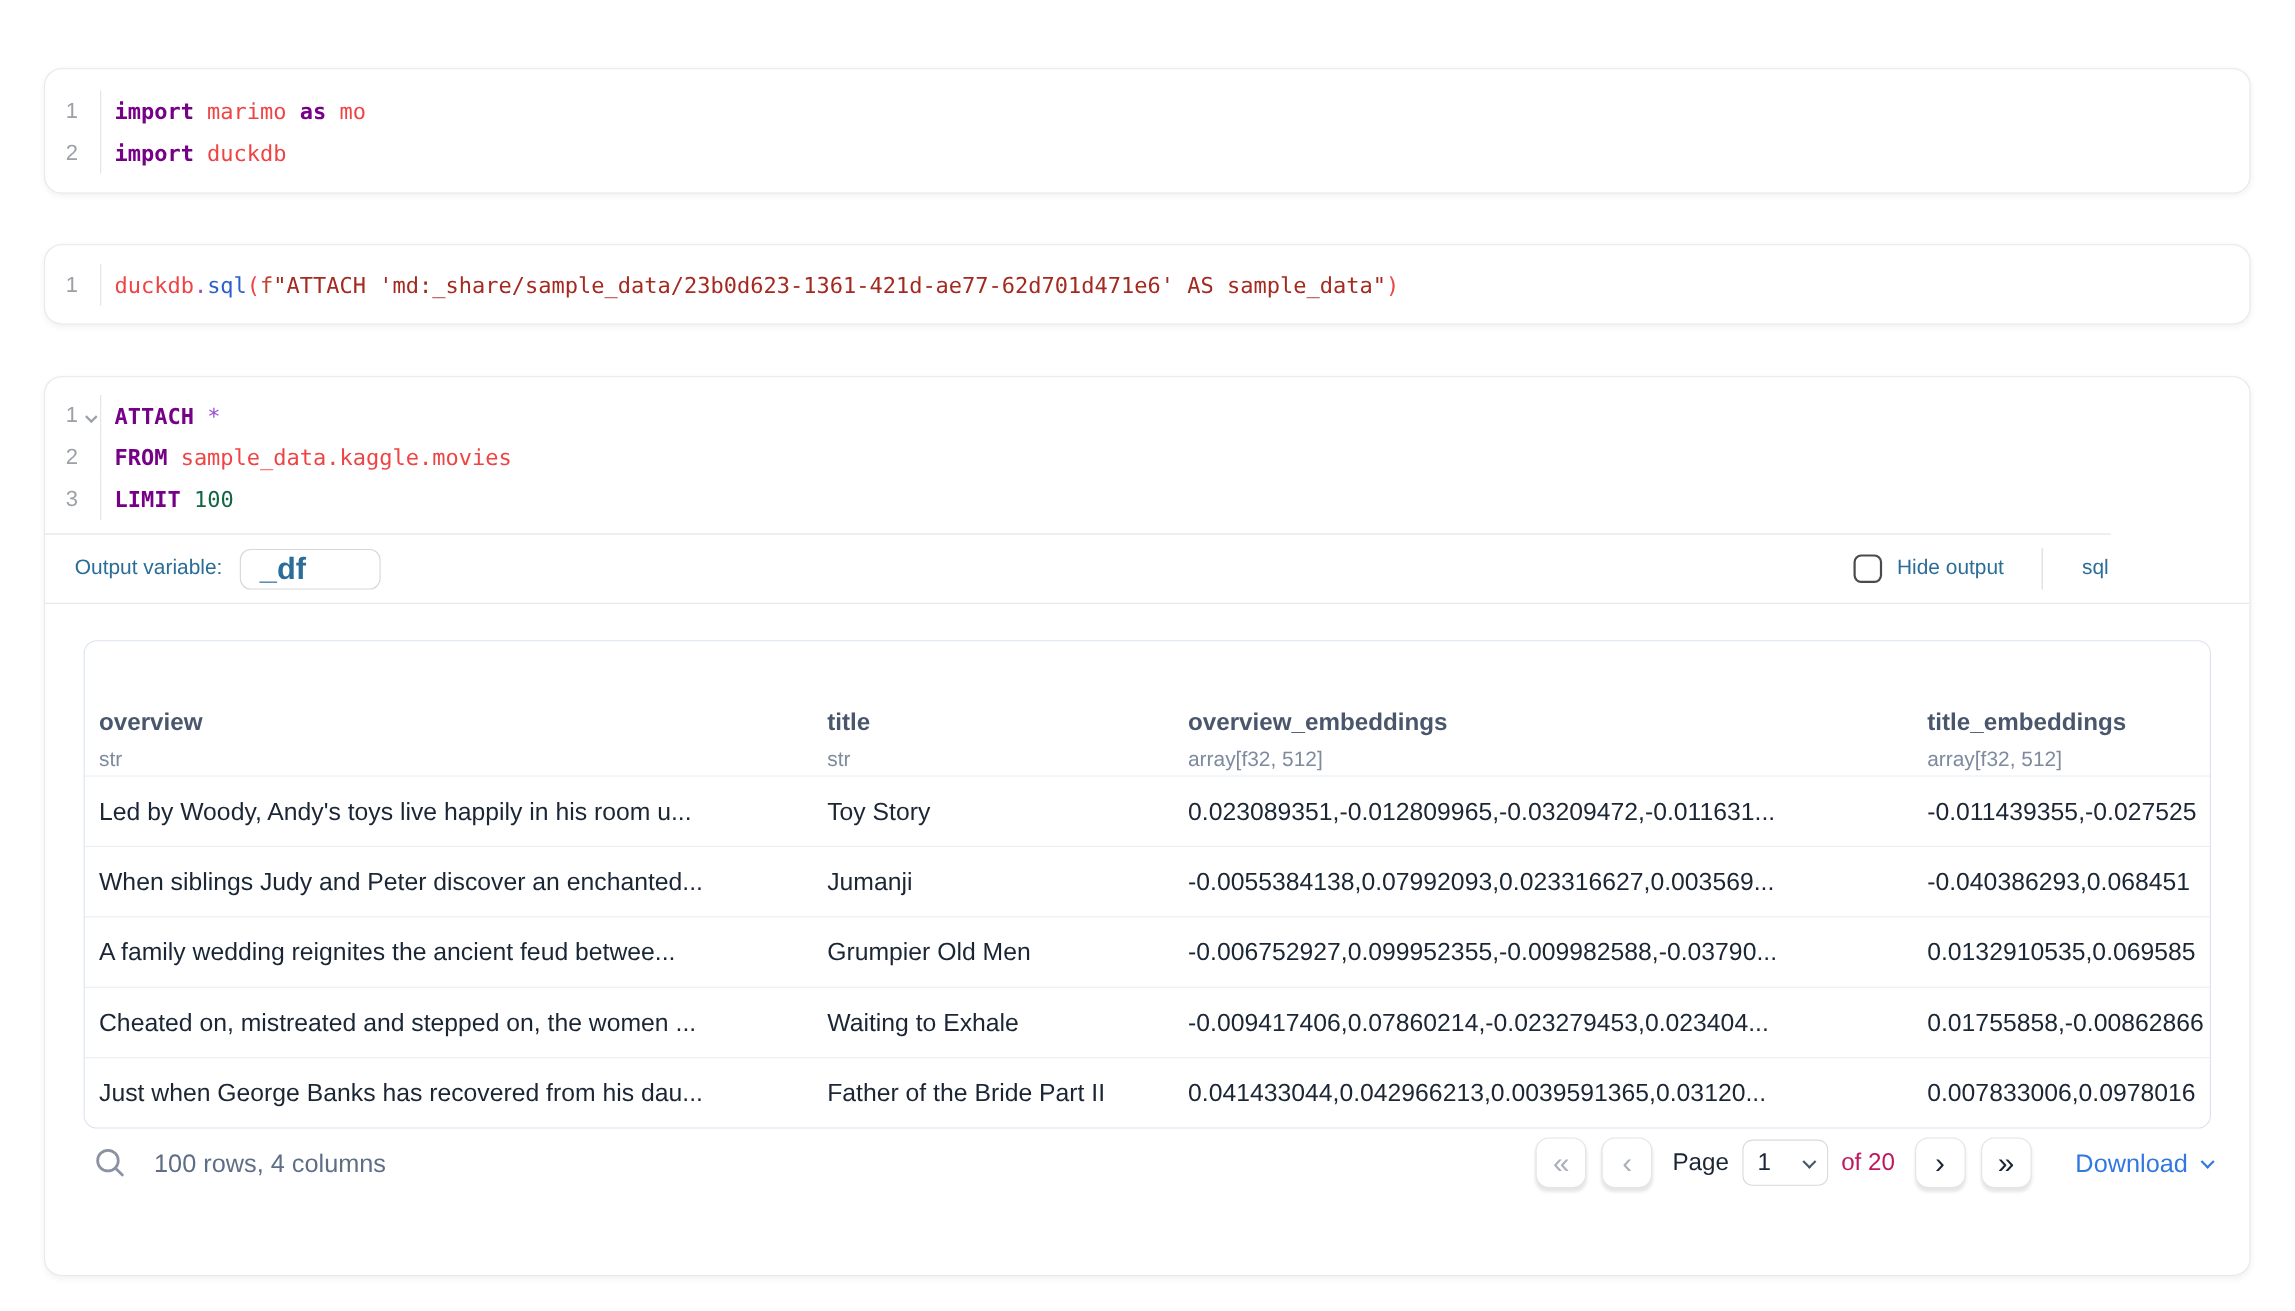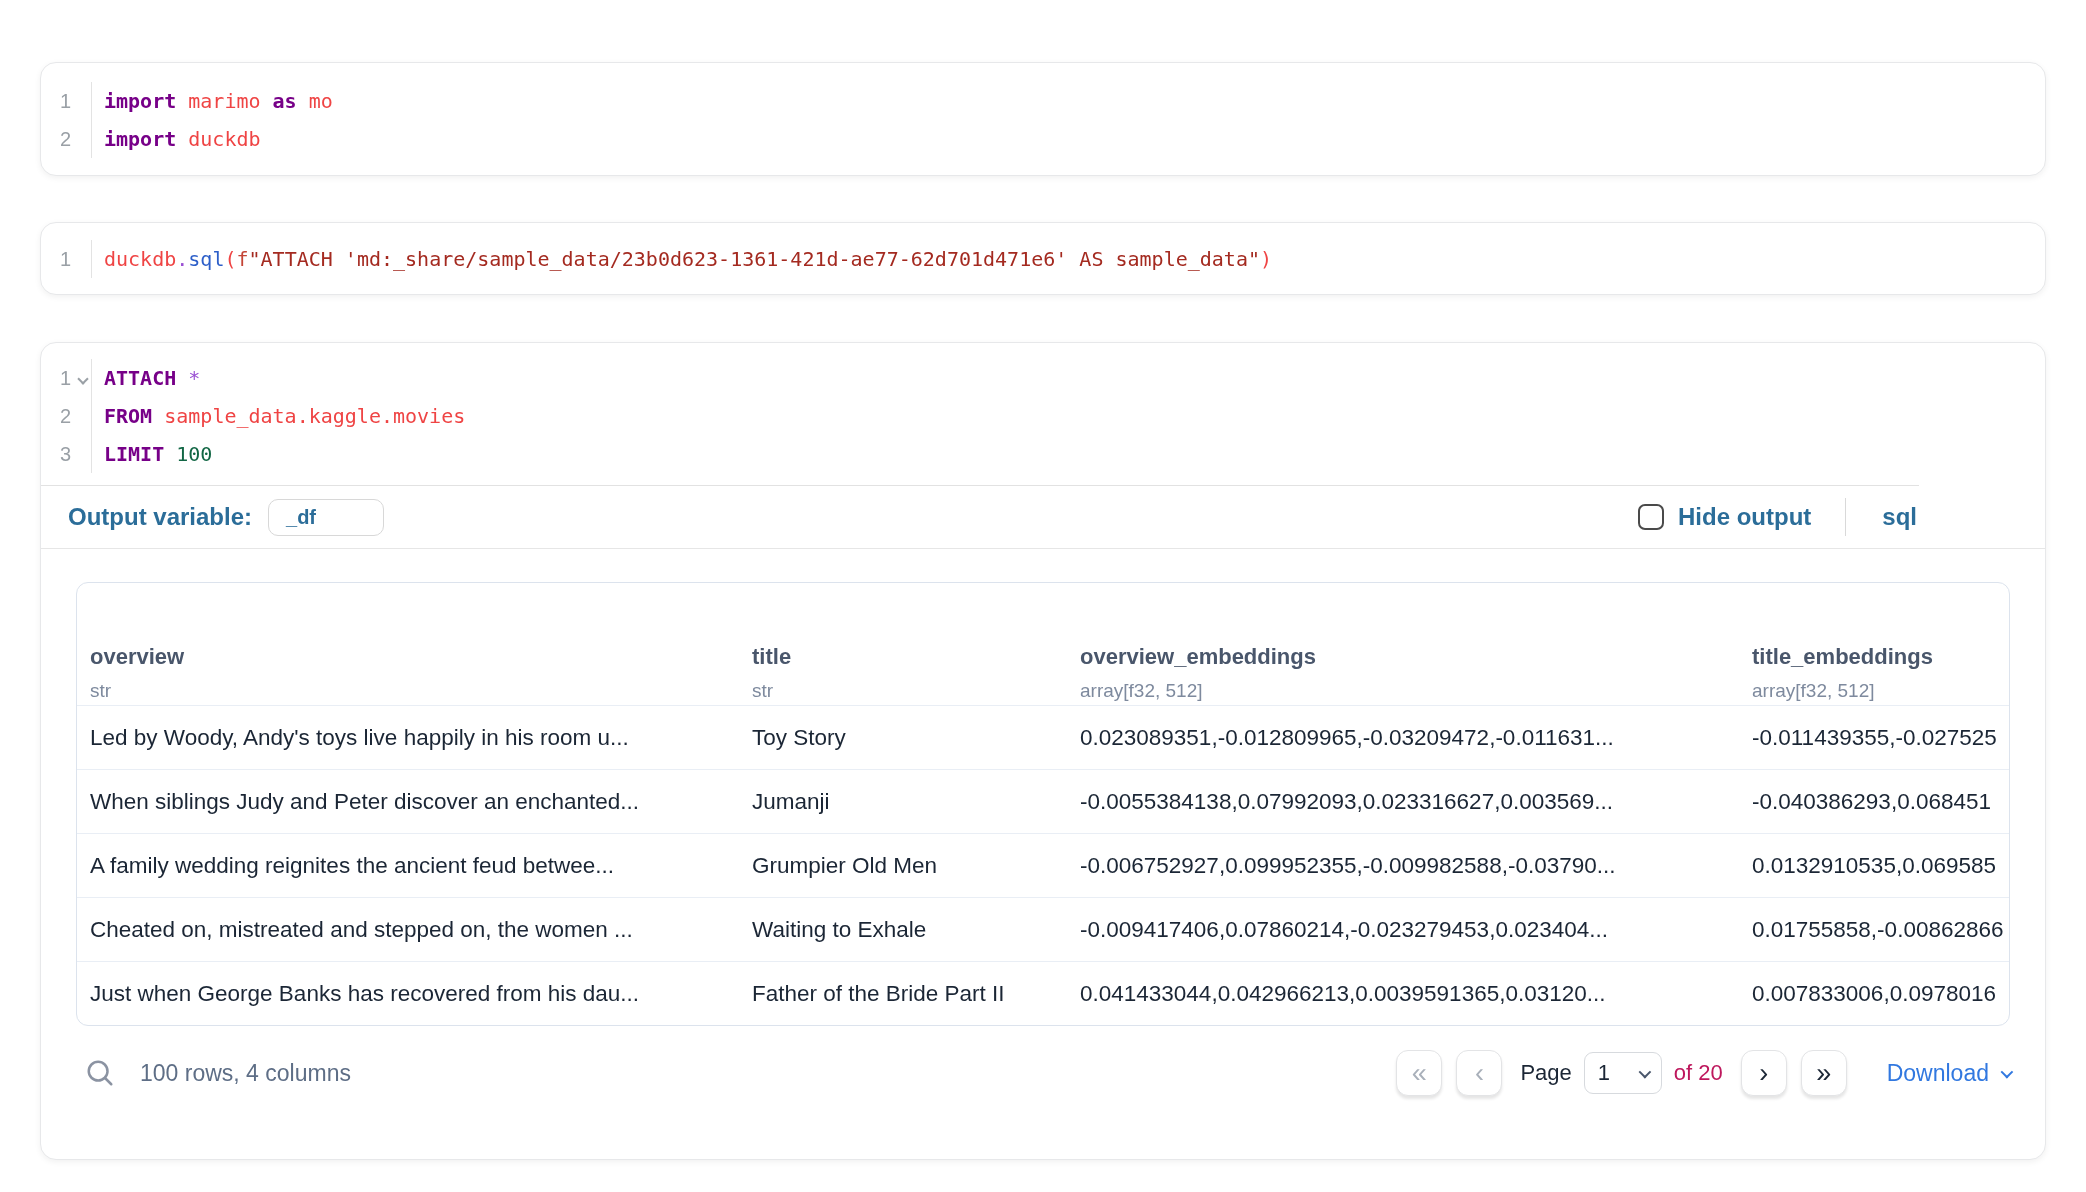--- a/index.html
+++ b/index.html
@@ -34,24 +34,24 @@
   .tok-property{ color:#2d5fc9; }
   .tok-operator{ color:#9a4fd3; }
   .gutter-chev { position:absolute; right:4px; top:16px; width:8px; height:8px;
                  border-right:2px solid #9aa0a6; border-bottom:2px solid #9aa0a6;
                  transform:rotate(45deg); }
 
   
   .divider-editor { height:1px; width:1878px; background:#e2e2e2; }
   .controls { height:63px; display:flex; align-items:center;
               padding:0 128px 0 27px; border-bottom:1px solid #e6e6e6; }
-  .ctl-label { color:#2b6d99; font-weight:bold; font-size:24px; white-space:nowrap; }
-  .ctl-input { margin-left:16px; width:116px; height:37px; border:1.5px solid #d8d8d8;
+  .ctl-label { color:#2b6d99; font-weight:normal; font-size:19px; white-space:nowrap; }
+  .ctl-input { margin-left:16px; width:128px; height:37px; border:1.5px solid #d8d8d8;
                border-radius:10px; display:flex; align-items:center; padding-left:17px;
-               color:#2b6d99; font-weight:bold; font-size:20px; background:#fff; }
+               color:#2b6d99; font-weight:bold; font-size:28px; background:#fff; }
   .spacer { margin-left:auto; }
   .checkbox { width:26px; height:26px; border:2.5px solid #4a4a4a; border-radius:7px;
               background:#fff; margin-right:14px; flex:0 0 auto; }
   .vdivider { width:1px; height:38px; background:#d9d9d9; margin:0 36px 0 34px; }
 
   
   .output { padding:33px 35px 0 35px; }
   .dtable { border:1px solid #dce3ed; border-radius:12px; overflow:hidden; background:#fff; }
   .trow { display:flex; align-items:center; height:64px; border-top:1px solid #e9eef5;
           font-size:22.5px; color:#1b2635; white-space:nowrap; }
@@ -59,21 +59,21 @@
   .tcell { overflow:hidden; white-space:nowrap; }
   .col-0 { flex:0 0 663px; padding-left:13px; }
   .col-1 { flex:0 0 328px; padding-left:12px; }
   .col-2 { flex:0 0 672px; padding-left:12px; }
   .col-3 { flex:1 1 auto;  padding-left:12px; }
   .hcell { padding-top:26px; }
   .hname { display:block; font-size:22px; font-weight:bold; color:#49566b;margin-top:35px; }
   .hdtype{ display:block; font-size:19px; color:#7e8a9e; margin-top:10px; }
 
   
-  .tfooter { display:flex; align-items:center; margin-top:24px; height:46px;
+  .tfooter { display:flex; align-items:center; margin-top:8px; height:46px;
              padding:0 0 0 9px; }
   .search-icon { width:30px; height:30px; flex:0 0 auto; }
   .summary { margin-left:25px; font-size:23px; color:#5e6e86; }
   .pgbtn { width:46px; height:46px; border:1px solid #e3e4e6; border-radius:12px;
            background:#fff; display:flex; align-items:center; justify-content:center;
            font-size:27px; line-height:1; color:#1b2635;
            box-shadow:0 3px 3px rgba(0,0,0,0.10); cursor:pointer; }
   .pgbtn.disabled { color:#a9b0ba; }
   .pgbtn + .pgbtn { margin-left:14px; }
   .pg-label { font-size:22px; color:#1b2635; margin:0 0 0 18px; }

